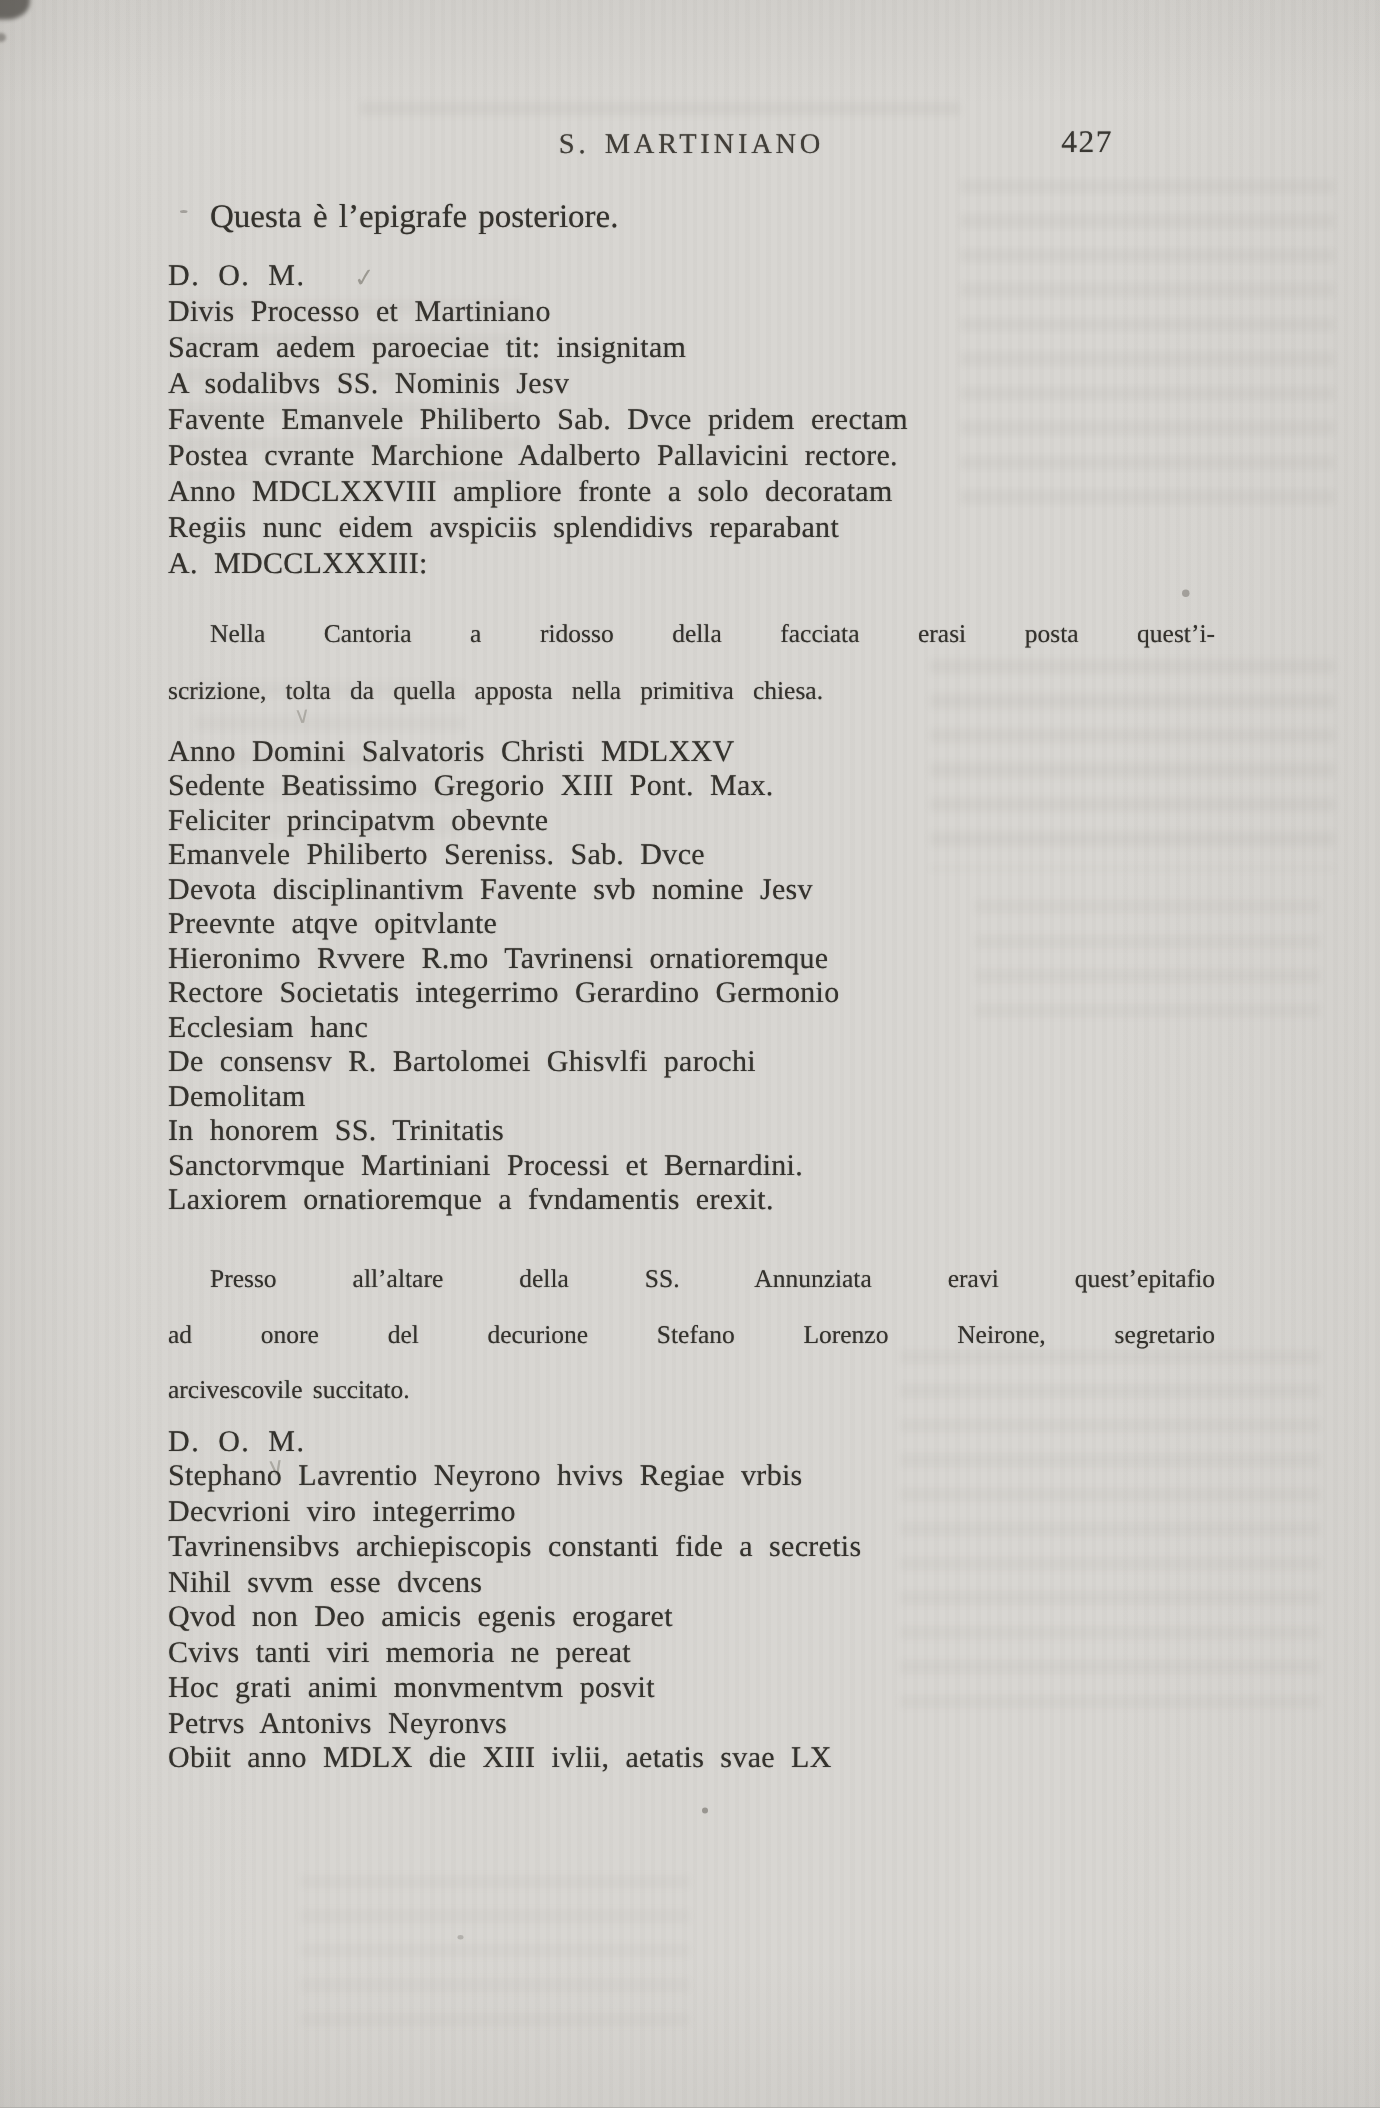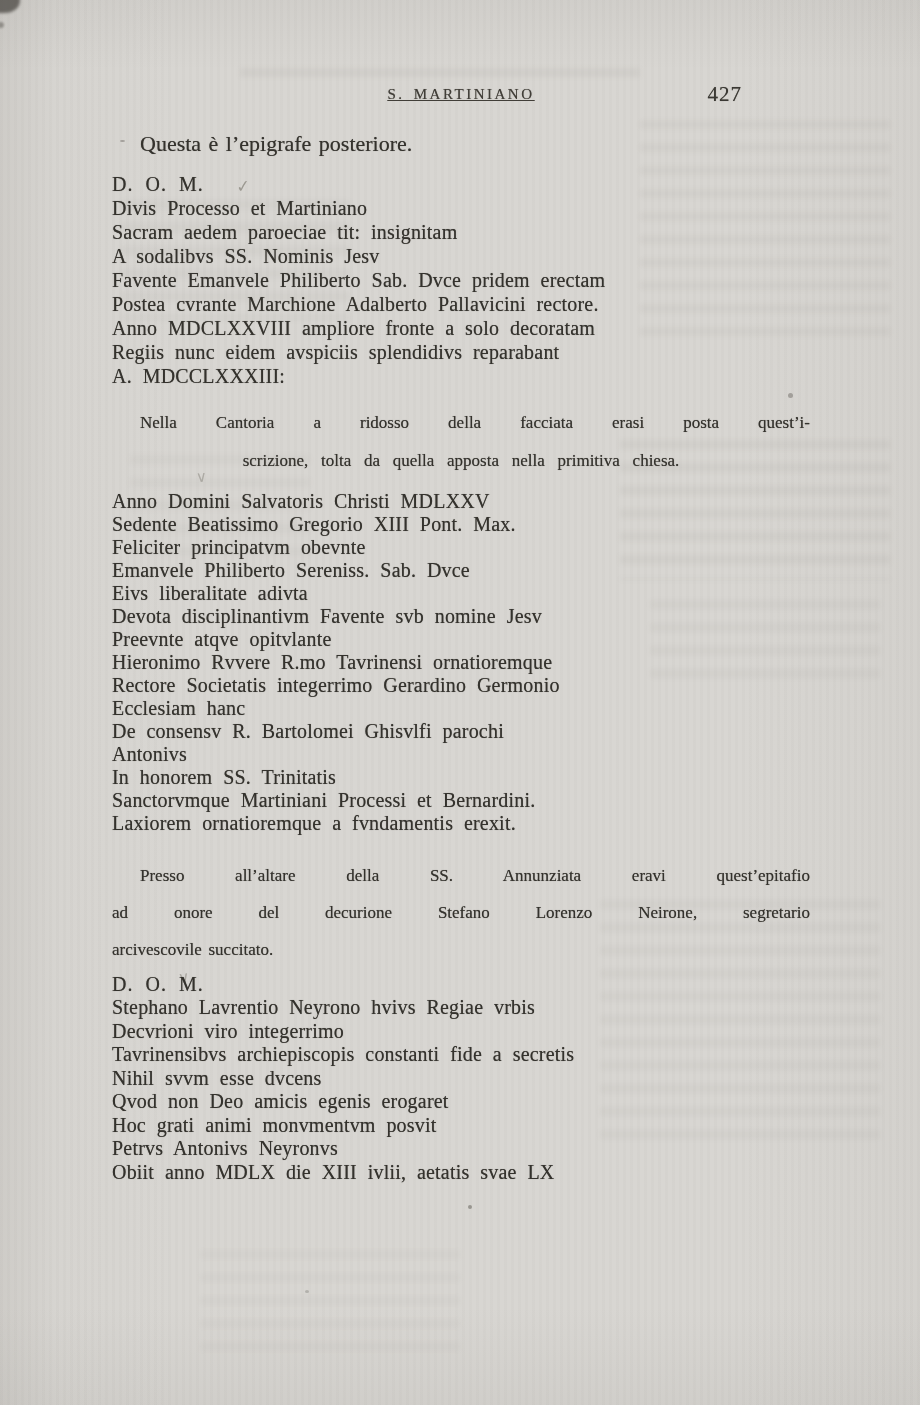--- a/index.html
+++ b/index.html
@@ -13,22 +13,22 @@
     font-family:"Liberation Serif","DejaVu Serif",serif;
     color:#34322d;
     box-sizing:border-box;
     padding:86px 110px 0 112px;
   }
   .ink { text-shadow:0 0 0.7px rgba(52,50,45,0.65); }
 
   
   .running-head { position:relative; height:20px; }
   .head-title {
-    display:block; text-align:center; font-size:15px; letter-spacing:2.5px;
-    color:#413e38; word-spacing:3px;text-decoration:underline;
+    display:block; text-align:center; font-size:19px; letter-spacing:2.5px;
+    color:#413e38; word-spacing:3px;
   }
   .page-num { position:absolute; right:68px; top:-4px; font-size:21px; color:#3a3833; letter-spacing:1px; }
 
   
   .intro { margin:24px 0 0 0; font-size:22px; line-height:28px; text-indent:28px; word-spacing:2px; }
 
   
   .epigraph { position:relative; }
   .epi1 { margin-top:14px; }
   .epi2 { margin-top:10px; }
@@ -42,21 +42,21 @@
   
   .para { margin-top:16px; }
   .para2 { margin-top:22px; }
   .para .pline {
     font-size:17px; line-height:38px;
     text-align:justify; text-align-last:justify; word-spacing:1px;
   }
   .para2 .pline { line-height:37px; }
   .para .pline:first-child { text-indent:28px; }
   .para .pline:last-child { text-align:left; text-align-last:auto; }
-  .para1 .pline:last-child { word-spacing:0.5em;text-align:center; }
+  .para1 .pline:last-child { word-spacing:0.5em; }
   .para2 .pline:last-child { word-spacing:0.15em; }
 
   
   .mark { position:absolute; color:#8d8a82; font-family:"DejaVu Sans",sans-serif; pointer-events:none; }
   .mark1 { left:236px; top:176px; font-size:17px; transform:rotate(-6deg); opacity:0.8; }
   .mark2 { left:196px; top:468px; font-size:15px; transform:rotate(-4deg); opacity:0.55; }
   .mark3 { left:178px; top:968px; font-size:16px; transform:rotate(-8deg); opacity:0.6; }
   .speck { position:absolute; background:#6f6c66; border-radius:50%; pointer-events:none; }
   .corner-smudge {
     position:absolute; left:-6px; top:-7px; width:26px; height:20px;
@@ -117,47 +117,47 @@
       <div class="pline">Nella Cantoria a ridosso della facciata erasi posta quest’i-</div>
       <div class="pline">scrizione, tolta da quella apposta nella primitiva chiesa.</div>
     </div>
 
   <section class="epigraph epi2">
     <div class="lines ink">
         <div class="tline">Anno Domini Salvatoris Christi MDLXXV</div>
         <div class="tline">Sedente Beatissimo Gregorio XIII Pont. Max.</div>
         <div class="tline">Feliciter principatvm obevnte</div>
         <div class="tline">Emanvele Philiberto Sereniss. Sab. Dvce</div>
-        <div class="tline">Eivs liberalitate adivta</div>
         <div class="tline">Devota disciplinantivm Favente svb nomine Jesv</div>
         <div class="tline">Preevnte atqve opitvlante</div>
         <div class="tline">Hieronimo Rvvere R.mo Tavrinensi ornatioremque</div>
         <div class="tline">Rectore Societatis integerrimo Gerardino Germonio</div>
         <div class="tline">Ecclesiam hanc</div>
         <div class="tline">De consensv R. Bartolomei Ghisvlfi parochi</div>
-        <div class="tline">Antonivs</div>
+        <div class="tline">Demolitam</div>
         <div class="tline">In honorem SS. Trinitatis</div>
         <div class="tline">Sanctorvmque Martiniani Processi et Bernardini.</div>
         <div class="tline">Laxiorem ornatioremque a fvndamentis erexit.</div>
       </div>
   </section>
 
   <div class="para para2 ink">
       <div class="pline">Presso all’altare della SS. Annunziata eravi quest’epitafio</div>
       <div class="pline">ad onore del decurione Stefano Lorenzo Neirone, segretario</div>
       <div class="pline">arcivescovile succitato.</div>
     </div>
 
   <section class="epigraph epi3">
     <div class="heading ink">D. O. M.</div>
     <div class="lines ink">
         <div class="tline">Stephano Lavrentio Neyrono hvivs Regiae vrbis</div>
         <div class="tline">Decvrioni viro integerrimo</div>
         <div class="tline">Tavrinensibvs archiepiscopis constanti fide a secretis</div>
         <div class="tline">Nihil svvm esse dvcens</div>
         <div class="tline">Qvod non Deo amicis egenis erogaret</div>
+        <div class="tline">Cvivs tanti viri memoria ne pereat</div>
         <div class="tline">Hoc grati animi monvmentvm posvit</div>
         <div class="tline">Petrvs Antonivs Neyronvs</div>
         <div class="tline">Obiit anno MDLX die XIII ivlii, aetatis svae LX</div>
       </div>
   </section>
 
 </div>
 
 </body></html>

